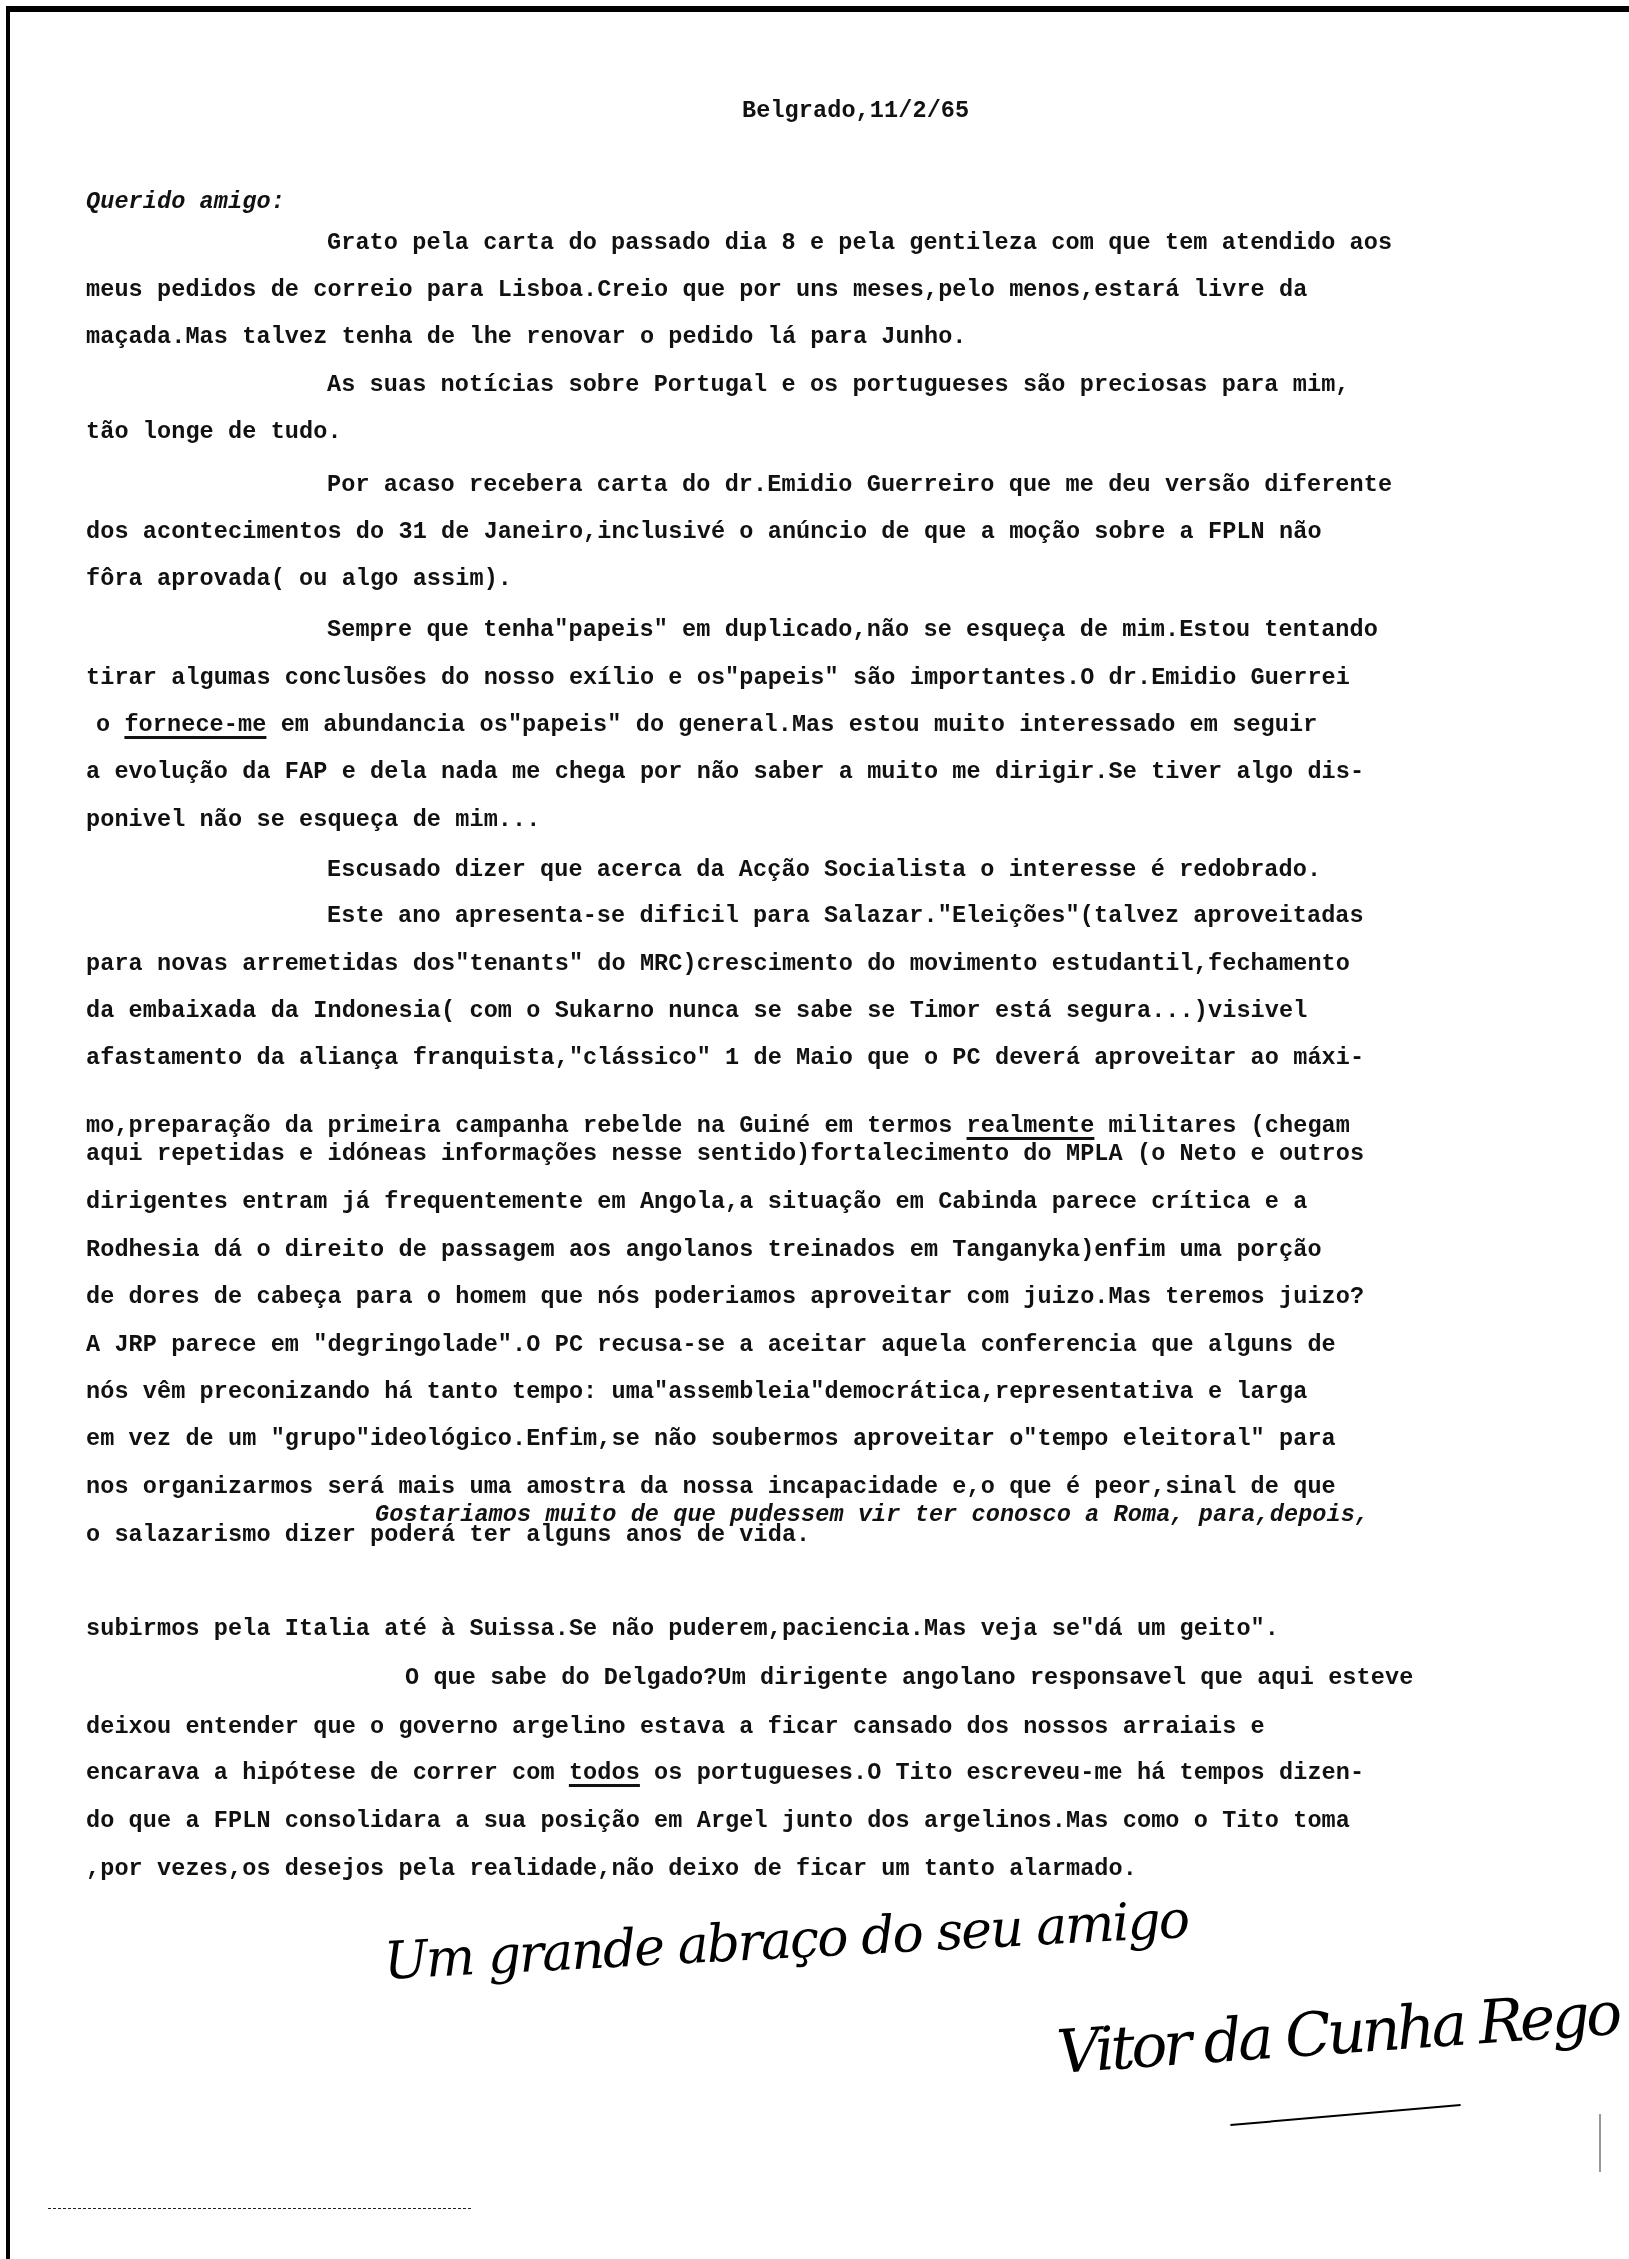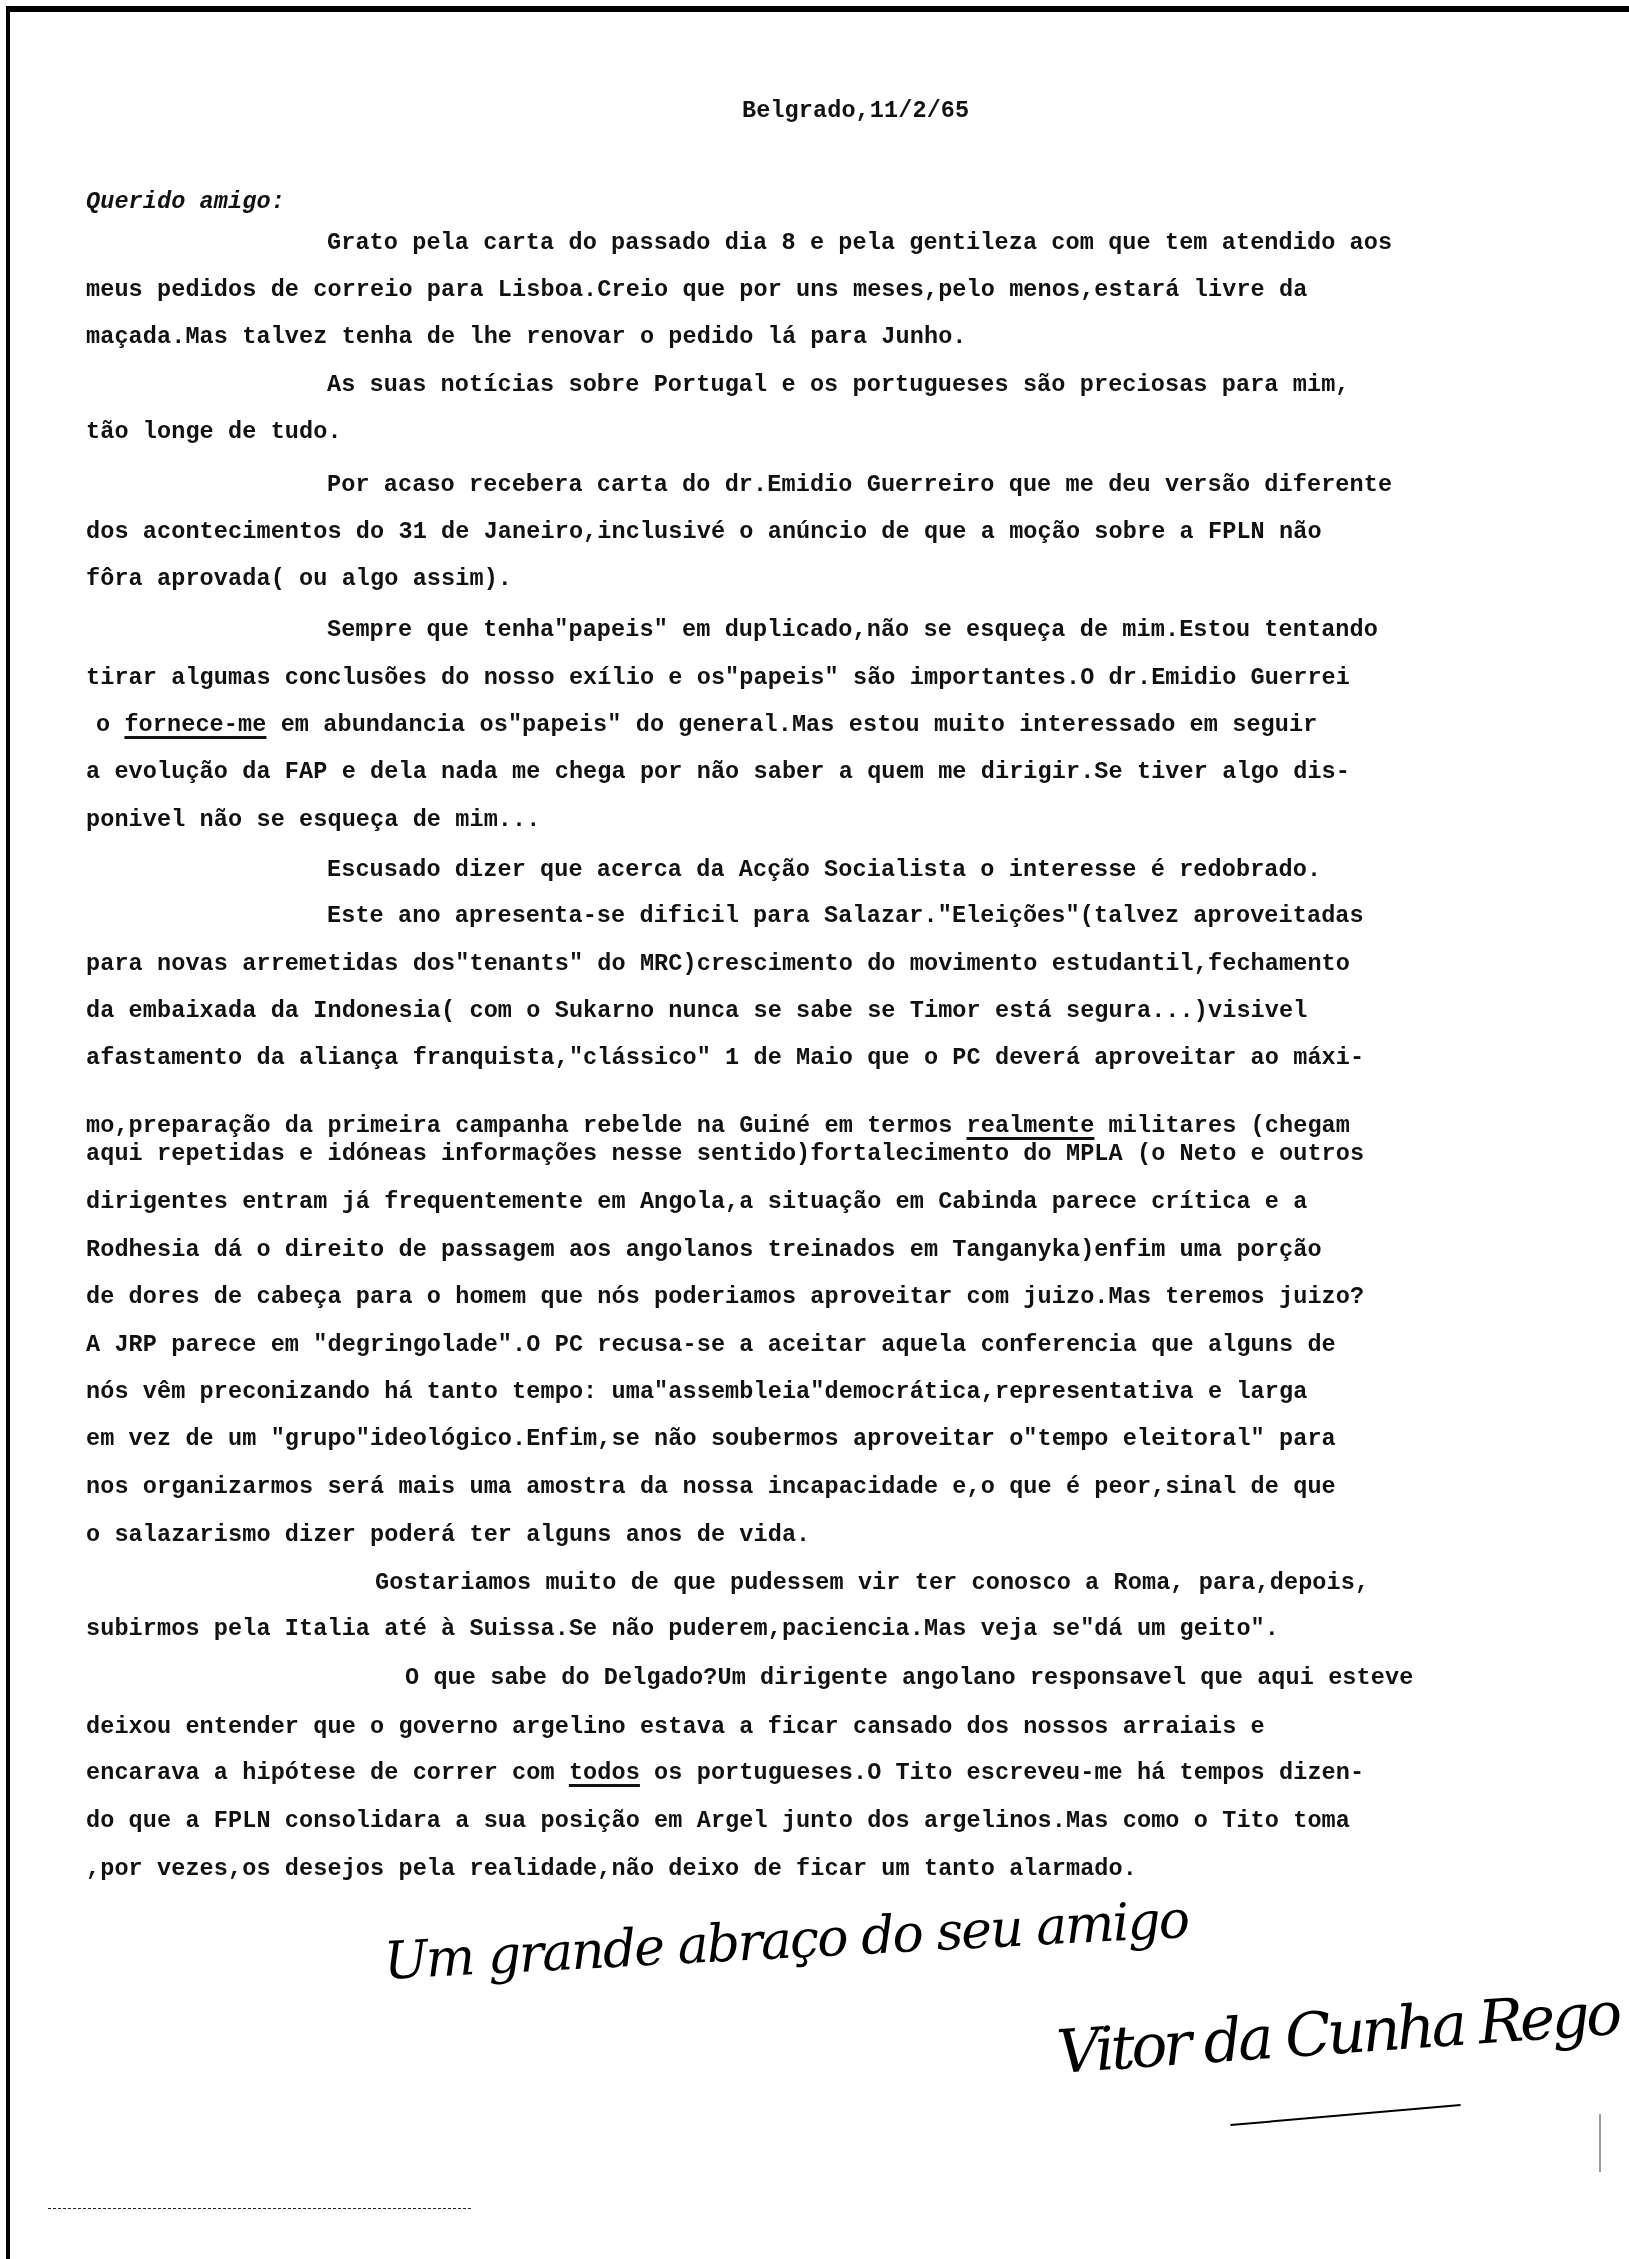--- a/index.html
+++ b/index.html
@@ -42,38 +42,38 @@
       <div class="line" style="left: 86px; top: 275px;">meus pedidos de correio para Lisboa.Creio que por uns meses,pelo menos,estará livre da</div>
       <div class="line" style="left: 86px; top: 322px;">maçada.Mas talvez tenha de lhe renovar o pedido lá para Junho.</div>
       <div class="line" style="left: 327px; top: 370px;">As suas notícias sobre Portugal e os portugueses são preciosas para mim,</div>
       <div class="line" style="left: 86px; top: 417px;">tão longe de tudo.</div>
       <div class="line" style="left: 327px; top: 470px;">Por acaso recebera carta do dr.Emidio Guerreiro que me deu versão diferente</div>
       <div class="line" style="left: 86px; top: 517px;">dos acontecimentos do 31 de Janeiro,inclusivé o anúncio de que a moção sobre a FPLN não</div>
       <div class="line" style="left: 86px; top: 564px;">fôra aprovada( ou algo assim).</div>
       <div class="line" style="left: 327px; top: 615px;">Sempre que tenha"papeis" em duplicado,não se esqueça de mim.Estou tentando</div>
       <div class="line" style="left: 86px; top: 663px;">tirar algumas conclusões do nosso exílio e os"papeis" são importantes.O dr.Emidio Guerrei</div>
       <div class="line" style="left: 96px; top: 710px;">o <span class="u">fornece-me</span> em abundancia os"papeis" do general.Mas estou muito interessado em seguir</div>
-      <div class="line" style="left: 86px; top: 757px;">a evolução da FAP e dela nada me chega por não saber a quem me dirigir.Se tiver algo dis-</div>
+      <div class="line" style="left: 86px; top: 757px;">a evolução da FAP e dela nada me chega por não saber a muito me dirigir.Se tiver algo dis-</div>
       <div class="line" style="left: 86px; top: 805px;">ponivel não se esqueça de mim...</div>
       <div class="line" style="left: 327px; top: 855px;">Escusado dizer que acerca da Acção Socialista o interesse é redobrado.</div>
       <div class="line" style="left: 327px; top: 901px;">Este ano apresenta-se dificil para Salazar."Eleições"(talvez aproveitadas</div>
       <div class="line" style="left: 86px; top: 949px;">para novas arremetidas dos"tenants" do MRC)crescimento do movimento estudantil,fechamento</div>
       <div class="line" style="left: 86px; top: 996px;">da embaixada da Indonesia( com o Sukarno nunca se sabe se Timor está segura...)visivel</div>
       <div class="line" style="left: 86px; top: 1043px;">afastamento da aliança franquista,"clássico" 1 de Maio que o PC deverá aproveitar ao máxi-</div>
       <div class="line" style="left: 86px; top: 1091px; margin-top: 20px;">mo,preparação da primeira campanha rebelde na Guiné em termos <span class="u">realmente</span> militares (chegam</div>
       <div class="line" style="left: 86px; top: 1139px;">aqui repetidas e idóneas informações nesse sentido)fortalecimento do MPLA (o Neto e outros</div>
       <div class="line" style="left: 86px; top: 1187px;">dirigentes entram já frequentemente em Angola,a situação em Cabinda parece crítica e a</div>
       <div class="line" style="left: 86px; top: 1235px;">Rodhesia dá o direito de passagem aos angolanos treinados em Tanganyka)enfim uma porção</div>
       <div class="line" style="left: 86px; top: 1282px;">de dores de cabeça para o homem que nós poderiamos aproveitar com juizo.Mas teremos juizo?</div>
       <div class="line" style="left: 86px; top: 1330px;">A JRP parece em "degringolade".O PC recusa-se a aceitar aquela conferencia que alguns de</div>
       <div class="line" style="left: 86px; top: 1377px;">nós vêm preconizando há tanto tempo: uma"assembleia"democrática,representativa e larga</div>
       <div class="line" style="left: 86px; top: 1424px;">em vez de um "grupo"ideológico.Enfim,se não soubermos aproveitar o"tempo eleitoral" para</div>
       <div class="line" style="left: 86px; top: 1472px; text-align: center;">nos organizarmos será mais uma amostra da nossa incapacidade e,o que é peor,sinal de que</div>
       <div class="line" style="left: 86px; top: 1520px;">o salazarismo dizer poderá ter alguns anos de vida.</div>
-      <div class="line" style="left: 375px; top: 1568px;">Gostariamos muito de que pudessem vir ter conosco a Roma, para,depois,</div>
+      <div class="line" style="left: 375px; top: 1500px; font-style: italic;">Gostariamos muito de que pudessem vir ter conosco a Roma, para,depois,</div>
       <div class="line" style="left: 86px; top: 1614px;">subirmos pela Italia até à Suissa.Se não puderem,paciencia.Mas veja se"dá um geito".</div>
       <div class="line" style="left: 389px; top: 1663px; margin-left: 16px;">O que sabe do Delgado?Um dirigente angolano responsavel que aqui esteve</div>
       <div class="line" style="left: 86px; top: 1712px;">deixou entender que o governo argelino estava a ficar cansado dos nossos arraiais e</div>
       <div class="line" style="left: 86px; top: 1758px; text-align: right;">encarava a hipótese de correr com <span class="u">todos</span> os portugueses.O Tito escreveu-me há tempos dizen-</div>
       <div class="line" style="left: 86px; top: 1806px;">do que a FPLN consolidara a sua posição em Argel junto dos argelinos.Mas como o Tito toma</div>
       <div class="line" style="left: 86px; top: 1854px;">,por vezes,os desejos pela realidade,não deixo de ficar um tanto alarmado.</div>
     </div>
 
   <div class="hand closing">Um grande abraço do seu amigo</div>
   <div class="hand signature">Vitor da Cunha Rego</div>

